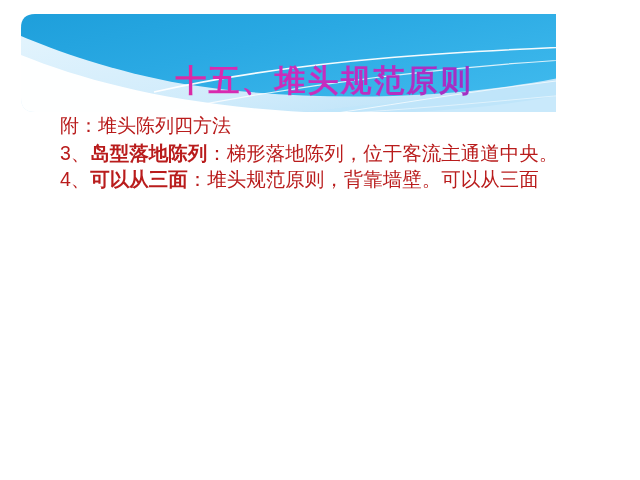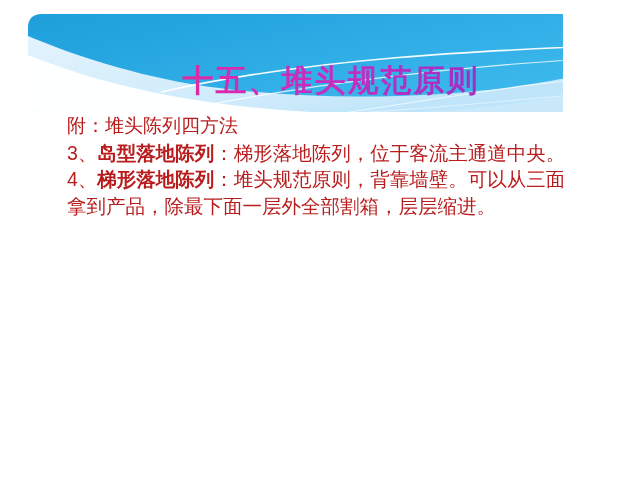--- a/index.html
+++ b/index.html
@@ -10,21 +10,21 @@
     width: 640px;
     height: 480px;
     background: #ffffff;
     font-family: "DejaVu Sans", "Liberation Sans", sans-serif;
     overflow: hidden;
     position: relative;
   }
 
   #slide {
     position: absolute;
-    left: 11px;
+    left: 4px;
     top: 0;
     width: 552px;
     height: 480px;
     background: #ffffff;
     overflow: hidden;
   }
 
   
   #header-banner {
     position: absolute;
@@ -162,20 +162,19 @@
 
     <div class="body-line ln-attach">附：堆头陈列四方法</div>
 
     <div class="body-line">
       <span class="para-run">3、</span><span class="para-run b">岛型落地陈列</span><span class="para-run">：梯形落地陈列，位于客流主通道中央。</span>
     </div>
 
 
 
     <div class="body-line">
-      <span class="para-run">4、</span><span class="para-run b">梯形落地陈列</span><span class="para-run">：堆头规范原则，背靠墙壁。可以从三面</span>
+      <span class="para-run">4、</span><span class="para-run b">可以从三面</span><span class="para-run">：堆头规范原则，背靠墙壁。可以从三面</span>
     </div>
 
-    <div class="body-line">拿到产品，除最下面一层外全部割箱，层层缩进。</div>
 
   </div>
 
 </div>
 
 </body></html>

